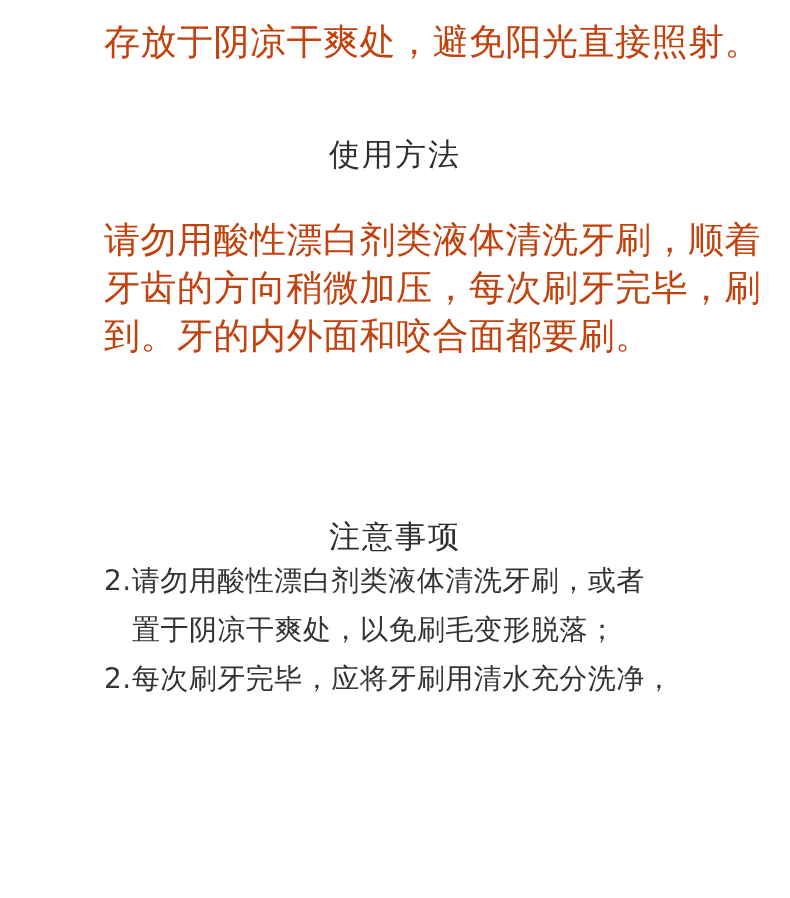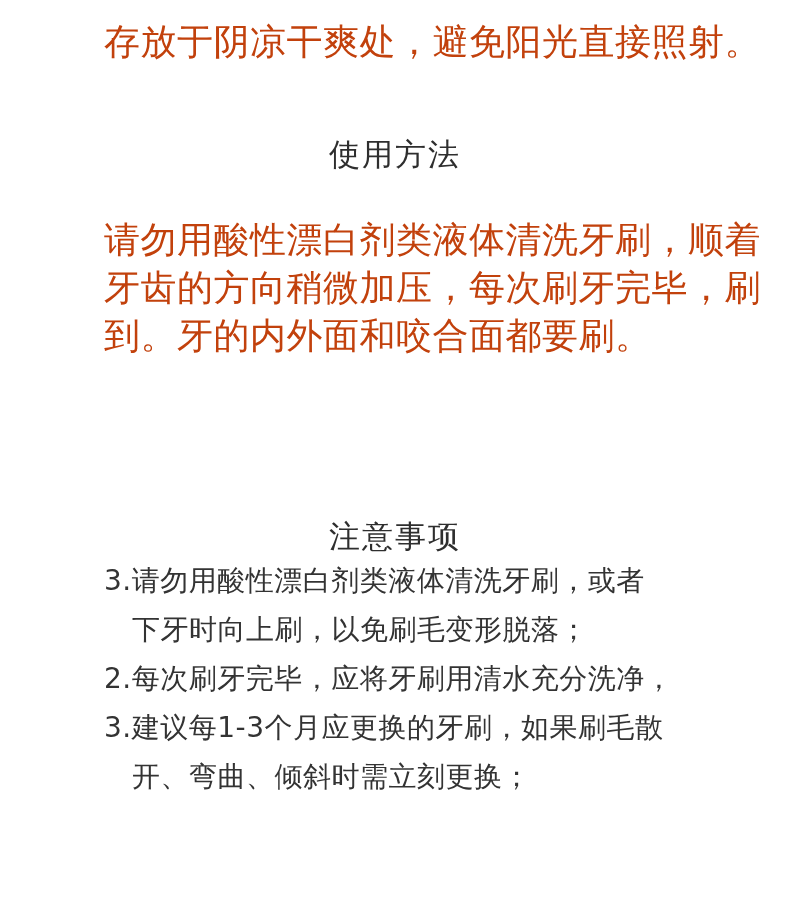--- a/index.html
+++ b/index.html
@@ -79,25 +79,21 @@
   <p class="para" style="top:216px;">
     <span class="line">请勿用酸性漂白剂类液体清洗牙刷，顺着</span>
     <span class="line">牙齿的方向稍微加压，每次刷牙完毕，刷</span>
     <span class="line">到。牙的内外面和咬合面都要刷。</span>
   </p>
 
   <h2 class="heading" style="top:496px;margin-top:20px;">注意事项</h2>
 
   <ul class="list">
     <li class="list-item">
-      <span class="line">3.请勿用酸性漂白剂类液体清洗牙刷，或者</span>
-      <span class="line indent">下牙时向上刷，以免刷毛变形脱落；</span>
+      <span class="line">2.请勿用酸性漂白剂类液体清洗牙刷，或者</span>
+      <span class="line indent">置于阴凉干爽处，以免刷毛变形脱落；</span>
     </li>
     <li class="list-item">
       <span class="line">2.每次刷牙完毕，应将牙刷用清水充分洗净，</span>
-    </li>
-    <li class="list-item">
-      <span class="line">3.建议每1-3个月应更换的牙刷，如果刷毛散</span>
-      <span class="line indent">开、弯曲、倾斜时需立刻更换；</span>
     </li>
   </ul>
 
 </div>
 
 </body></html>

